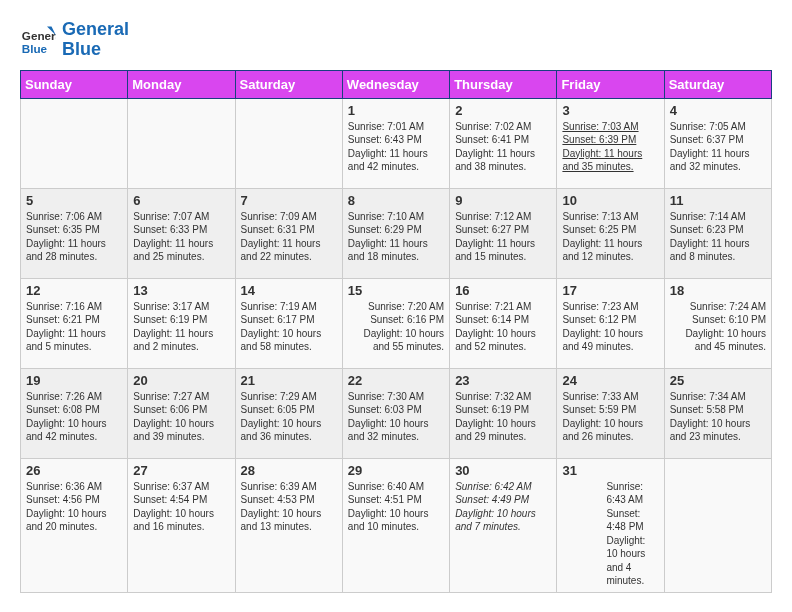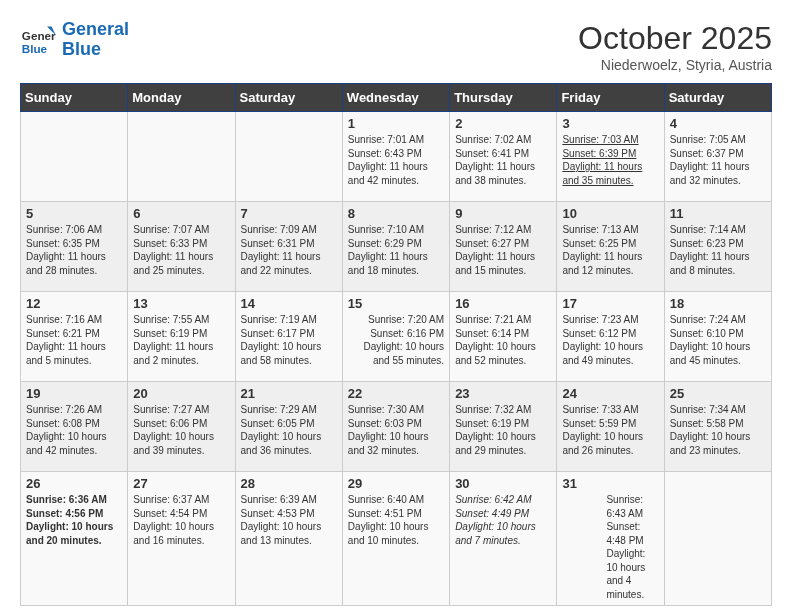--- a/index.html
+++ b/index.html
@@ -45,21 +45,21 @@
     .subtitle {
       font-size: 14px;
       color: #555;
     }
     .calendar {
       width: 100%;
       border-collapse: collapse;
       border: 1px solid #ccc;
     }
     .calendar th {
-      background-color: #404040;
+      background-color: #d946ef;
       color: #fff;
       font-size: 13px;
       font-weight: bold;
       padding: 6px 4px;
       text-align: left;
       border: 1px solid #1a4080;
     }
     .calendar td {
       vertical-align: top;
       width: calc(100% / 7);
@@ -100,24 +100,20 @@
       <text x="2" y="20" font-size="13" font-weight="bold" fill="#333">General</text>
       <text x="2" y="34" font-size="13" font-weight="bold" fill="#1a6ab5">Blue</text>
       <polygon points="30,5 40,15 35,5" fill="#1a6ab5"></polygon>
     </svg>
     <div>
       <div class="logo-text">
         <span>General</span><br>
         <span style="color:#1a6ab5">Blue</span>
       </div>
     </div>
-  </div>
-  <div class="title-block">
-    <div class="month-title">October 2025</div>
-    <div class="subtitle">Niederwoelz, Styria, Austria</div>
   </div>
 </div>
 
 <table class="calendar">
   <thead>
     <tr>
       <th>Sunday</th>
       <th>Monday</th>
       <th>Saturday</th>
       <th>Wednesday</th>
@@ -214,21 +210,21 @@
       <tr>
         <td>
           <span class="day-num">12</span>
           <div class="day-info" style="white-space: pre-line;">Sunrise: 7:16 AM
 Sunset: 6:21 PM
 Daylight: 11 hours
 and 5 minutes.</div>
         </td>
         <td>
           <span class="day-num">13</span>
-          <div class="day-info" style="white-space: pre-line;">Sunrise: 7:55 AM
+          <div class="day-info" style="white-space: pre-line;">Sunrise: 3:17 AM
 Sunset: 6:19 PM
 Daylight: 11 hours
 and 2 minutes.</div>
         </td>
         <td>
           <span class="day-num">14</span>
           <div class="day-info" style="white-space: pre-line;">Sunrise: 7:19 AM
 Sunset: 6:17 PM
 Daylight: 10 hours
 and 58 minutes.</div>
@@ -249,21 +245,21 @@
         </td>
         <td>
           <span class="day-num">17</span>
           <div class="day-info" style="white-space: pre-line;">Sunrise: 7:23 AM
 Sunset: 6:12 PM
 Daylight: 10 hours
 and 49 minutes.</div>
         </td>
         <td>
           <span class="day-num">18</span>
-          <div class="day-info" style="white-space: pre-line;">Sunrise: 7:24 AM
+          <div class="day-info" style="white-space: pre-line; text-align: right;">Sunrise: 7:24 AM
 Sunset: 6:10 PM
 Daylight: 10 hours
 and 45 minutes.</div>
         </td>
       </tr>
       <tr>
         <td>
           <span class="day-num">19</span>
           <div class="day-info" style="white-space: pre-line;">Sunrise: 7:26 AM
 Sunset: 6:08 PM
@@ -309,21 +305,21 @@
           <span class="day-num">25</span>
           <div class="day-info" style="white-space: pre-line;">Sunrise: 7:34 AM
 Sunset: 5:58 PM
 Daylight: 10 hours
 and 23 minutes.</div>
         </td>
       </tr>
       <tr>
         <td>
           <span class="day-num">26</span>
-          <div class="day-info" style="white-space: pre-line; font-weight: bold;">Sunrise: 6:36 AM
+          <div class="day-info" style="white-space: pre-line;">Sunrise: 6:36 AM
 Sunset: 4:56 PM
 Daylight: 10 hours
 and 20 minutes.</div>
         </td>
         <td>
           <span class="day-num">27</span>
           <div class="day-info" style="white-space: pre-line;">Sunrise: 6:37 AM
 Sunset: 4:54 PM
 Daylight: 10 hours
 and 16 minutes.</div>

